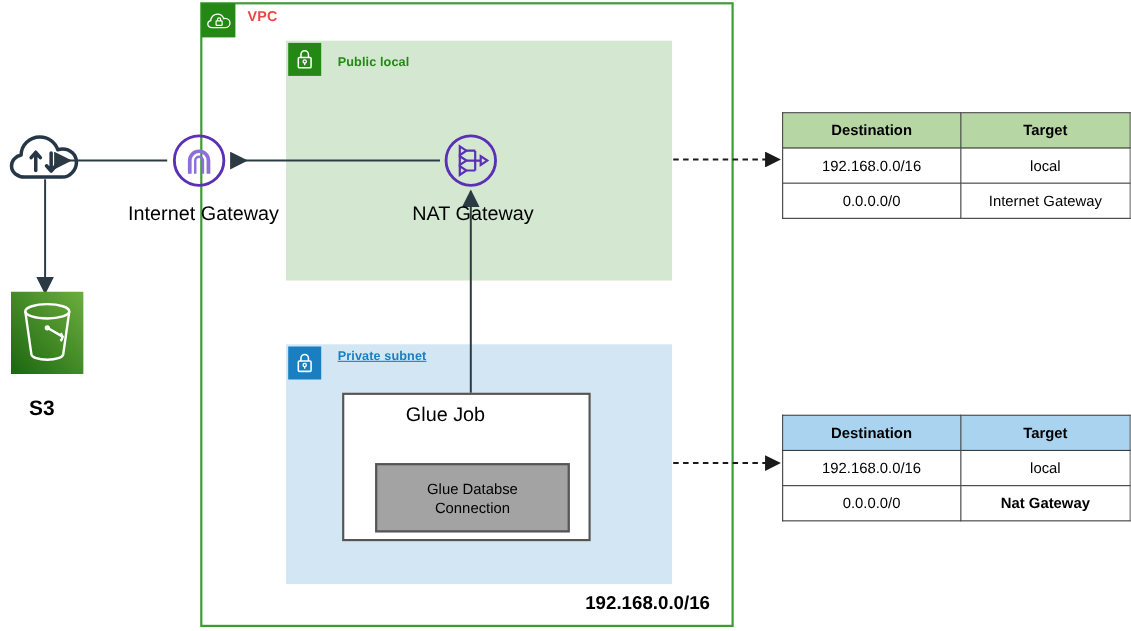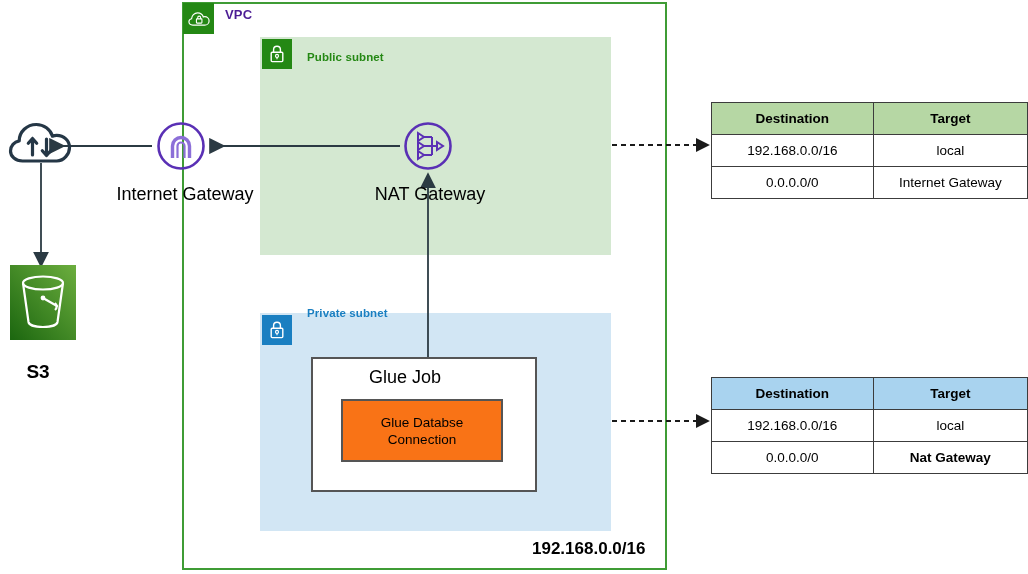--- a/index.html
+++ b/index.html
@@ -29,21 +29,21 @@
   }
   .vpc-iconbox {
     left: 183px; top: 3px;
     width: 31px; height: 31px;
     background: #248814;
     display: flex; align-items: center; justify-content: center;
   }
   .vpc-label {
     left: 225px; top: 7px;
     font-size: 13px;
-    color: #4c1d95;
+    color: #ef4444;
     font-weight: 700;
     letter-spacing: .2px;
   }
   .vpc-cidr {
     left: 532px; top: 539px;
     font-size: 17px;
     color: #000000;
     font-weight: 700;
   }
 
@@ -59,41 +59,41 @@
     background: #d2e6f4;
   }
   .subnet-iconbox {
     width: 30px; height: 30px;
     display: flex; align-items: center; justify-content: center;
   }
   .pub-iconbox { left: 262px; top: 39px; background: #248814; }
   .priv-iconbox { left: 262px; top: 315px; background: #1a7fc1; }
   .subnet-label { font-size: 11.5px; font-weight: 700; letter-spacing: .1px; }
   .pub-label { left: 307px; top: 51px; color: #248814; }
-  .priv-label { left: 307px; top: 307px; color: #1a7fc1; }
+  .priv-label { left: 307px; top: 318px; color: #1a7fc1; text-decoration: underline; }
 
   
   .glue-job-box {
     left: 311px; top: 357px;
     width: 226px; height: 135px;
     background: #ffffff;
     border: 2px solid #555555;
     box-sizing: border-box;
   }
   .glue-job-title {
     left: 311px; top: 367px;
     width: 188px;
     text-align: center;
     font-size: 18px;
     color: #000000;
   }
   .glue-conn-box {
-    left: 341px; top: 399px;
-    width: 162px; height: 63px;
-    background: #f97316;
+    left: 341px; top: 421px;
+    width: 177px; height: 63px;
+    background: #a3a3a3;
     border: 2px solid #555555;
     box-sizing: border-box;
     display: flex; align-items: center; justify-content: center;
   }
   .glue-conn-text {
     font-size: 13.5px;
     color: #000000;
     text-align: center;
     line-height: 17px;
   }
@@ -163,21 +163,21 @@
 
   <div class="abs public-subnet"></div>
   <div class="abs subnet-iconbox pub-iconbox">
     <svg width="18" height="20" viewBox="0 0 18 20">
       <rect x="3.2" y="8.2" width="11.6" height="9.4" rx="1" fill="none" stroke="#ffffff" stroke-width="1.4"></rect>
       <path d="M5.6 8.2 V5.6 a3.4 3.4 0 0 1 6.8 0 V8.2" fill="none" stroke="#ffffff" stroke-width="1.4"></path>
       <circle cx="9" cy="11.9" r="1.5" fill="none" stroke="#ffffff" stroke-width="1.2"></circle>
       <path d="M9 12.9 v2.4" stroke="#ffffff" stroke-width="1.2"></path>
     </svg>
   </div>
-  <div class="abs subnet-label pub-label">Public subnet</div>
+  <div class="abs subnet-label pub-label">Public local</div>
 
   <div class="abs private-subnet"></div>
   <div class="abs subnet-iconbox priv-iconbox">
     <svg width="18" height="20" viewBox="0 0 18 20">
       <rect x="3.2" y="8.2" width="11.6" height="9.4" rx="1" fill="none" stroke="#ffffff" stroke-width="1.4"></rect>
       <path d="M5.6 8.2 V5.6 a3.4 3.4 0 0 1 6.8 0 V8.2" fill="none" stroke="#ffffff" stroke-width="1.4"></path>
       <circle cx="9" cy="11.9" r="1.5" fill="none" stroke="#ffffff" stroke-width="1.2"></circle>
       <path d="M9 12.9 v2.4" stroke="#ffffff" stroke-width="1.2"></path>
     </svg>
   </div>

